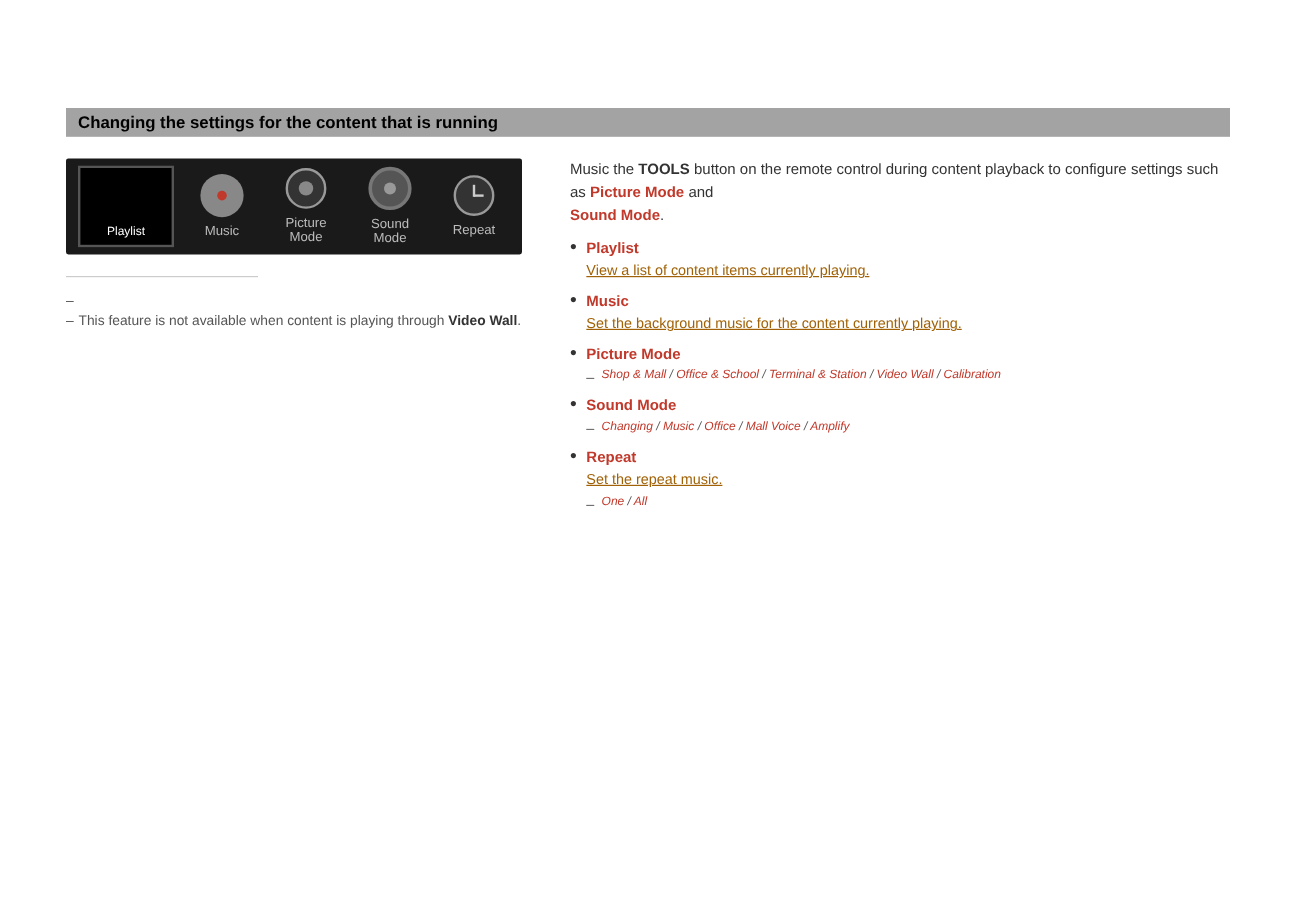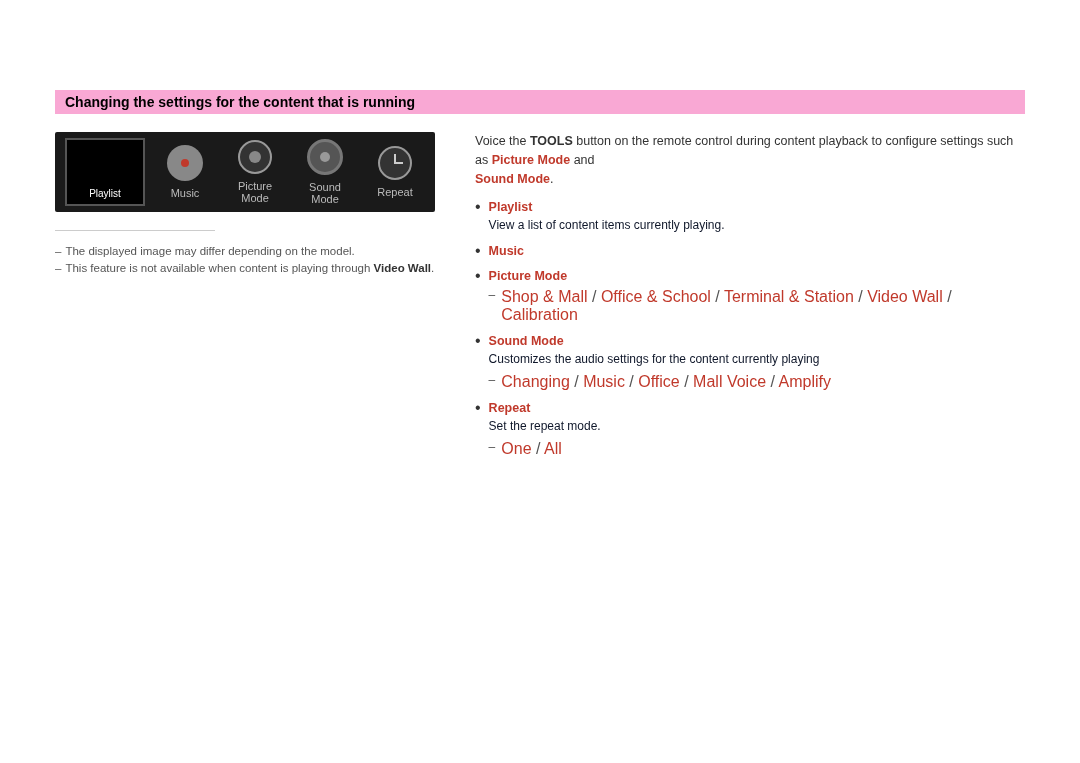--- a/index.html
+++ b/index.html
@@ -13,21 +13,21 @@
     }
 
     .page-container {
       padding: 90px 55px 40px 55px;
       display: flex;
       flex-direction: column;
       gap: 0;
     }
 
     .section-title {
-      background: #f9a8d4;
+      background: #a3a3a3;
       color: #000;
       font-weight: bold;
       font-size: 14px;
       padding: 4px 10px;
       display: inline-block;
       margin-bottom: 18px;
     }
 
     .two-col {
       display: flex;
@@ -249,40 +249,42 @@
     }
 
     .bullet-title {
       color: #c0392b;
       font-weight: bold;
       font-size: 12.5px;
     }
 
     .bullet-desc {
       font-size: 12px;
-      color: #0f172a;
+      color: #a16207;
       line-height: 1.5;
+      text-decoration: underline;
     }
 
     .sub-item {
       display: flex;
       align-items: flex-start;
       gap: 6px;
       margin-top: 3px;
     }
 
     .sub-dash {
       color: #555;
       font-size: 12px;
       flex-shrink: 0;
     }
 
     .sub-options {
-      font-size: 16px;
+      font-size: 10px;
       color: #333;
+      font-style: italic;
     }
 
     .sub-options .red-link {
       color: #c0392b;
     }
 
     .divider-slash {
       color: #555;
     }
   </style>
@@ -332,86 +334,85 @@
           </div>
           <span class="player-label">Repeat</span>
         </div>
       </div>
 
       <hr class="divider">
 
       <div class="notes">
         <div class="note">
           <span class="note-dash">–</span>
-          <span>The displayed image may differ depending on the model.</span>
         </div>
         <div class="note">
           <span class="note-dash">–</span>
           <span>
             <span>This feature is not available when content is playing through </span><span class="note-bold">Video Wall</span><span>.</span>
           </span>
         </div>
       </div>
     </div>
 
     <div class="right-col">
       <p class="intro-text">
-        <span>Voice the </span><span class="tools-bold">TOOLS</span><span> button on the remote control during content playback to configure settings such as </span><span class="red-text">Picture Mode</span><span> and</span><br>
+        <span>Music the </span><span class="tools-bold">TOOLS</span><span> button on the remote control during content playback to configure settings such as </span><span class="red-text">Picture Mode</span><span> and</span><br>
         <span class="red-text">Sound Mode</span><span>.</span>
       </p>
 
       <ul class="bullet-list">
 
         <li class="bullet-item">
           <span class="bullet-dot">•</span>
           <div class="bullet-content">
             <span class="bullet-title">Playlist</span>
             <span class="bullet-desc">View a list of content items currently playing.</span>
           </div>
         </li>
 
         <li class="bullet-item">
           <span class="bullet-dot">•</span>
           <div class="bullet-content">
             <span class="bullet-title">Music</span>
+            <span class="bullet-desc">Set the background music for the content currently playing.</span>
           </div>
         </li>
 
         <li class="bullet-item">
           <span class="bullet-dot">•</span>
           <div class="bullet-content">
             <span class="bullet-title">Picture Mode</span>
             <div class="sub-item">
               <span class="sub-dash">–</span>
               <span class="sub-options">
                 <span class="red-link">Shop &amp; Mall</span><span class="divider-slash"> / </span><span class="red-link">Office &amp; School</span><span class="divider-slash"> / </span><span class="red-link">Terminal &amp; Station</span><span class="divider-slash"> / </span><span class="red-link">Video Wall</span><span class="divider-slash"> / </span><span class="red-link">Calibration</span>
               </span>
             </div>
           </div>
         </li>
 
         <li class="bullet-item">
           <span class="bullet-dot">•</span>
           <div class="bullet-content">
             <span class="bullet-title">Sound Mode</span>
-            <span class="bullet-desc">Customizes the audio settings for the content currently playing</span>
             <div class="sub-item">
               <span class="sub-dash">–</span>
               <span class="sub-options">
                 <span class="red-link">Changing</span><span class="divider-slash"> / </span><span class="red-link">Music</span><span class="divider-slash"> / </span><span class="red-link">Office</span><span class="divider-slash"> / </span><span class="red-link">Mall Voice</span><span class="divider-slash"> / </span><span class="red-link">Amplify</span>
               </span>
             </div>
           </div>
         </li>
 
         <li class="bullet-item">
           <span class="bullet-dot">•</span>
           <div class="bullet-content">
             <span class="bullet-title">Repeat</span>
-            <span class="bullet-desc">Set the repeat mode.</span>
+            <span class="bullet-desc">Set the repeat music.</span>
             <div class="sub-item">
               <span class="sub-dash">–</span>
               <span class="sub-options">
                 <span class="red-link">One</span><span class="divider-slash"> / </span><span class="red-link">All</span>
               </span>
             </div>
           </div>
         </li>
       </ul>
     </div>

